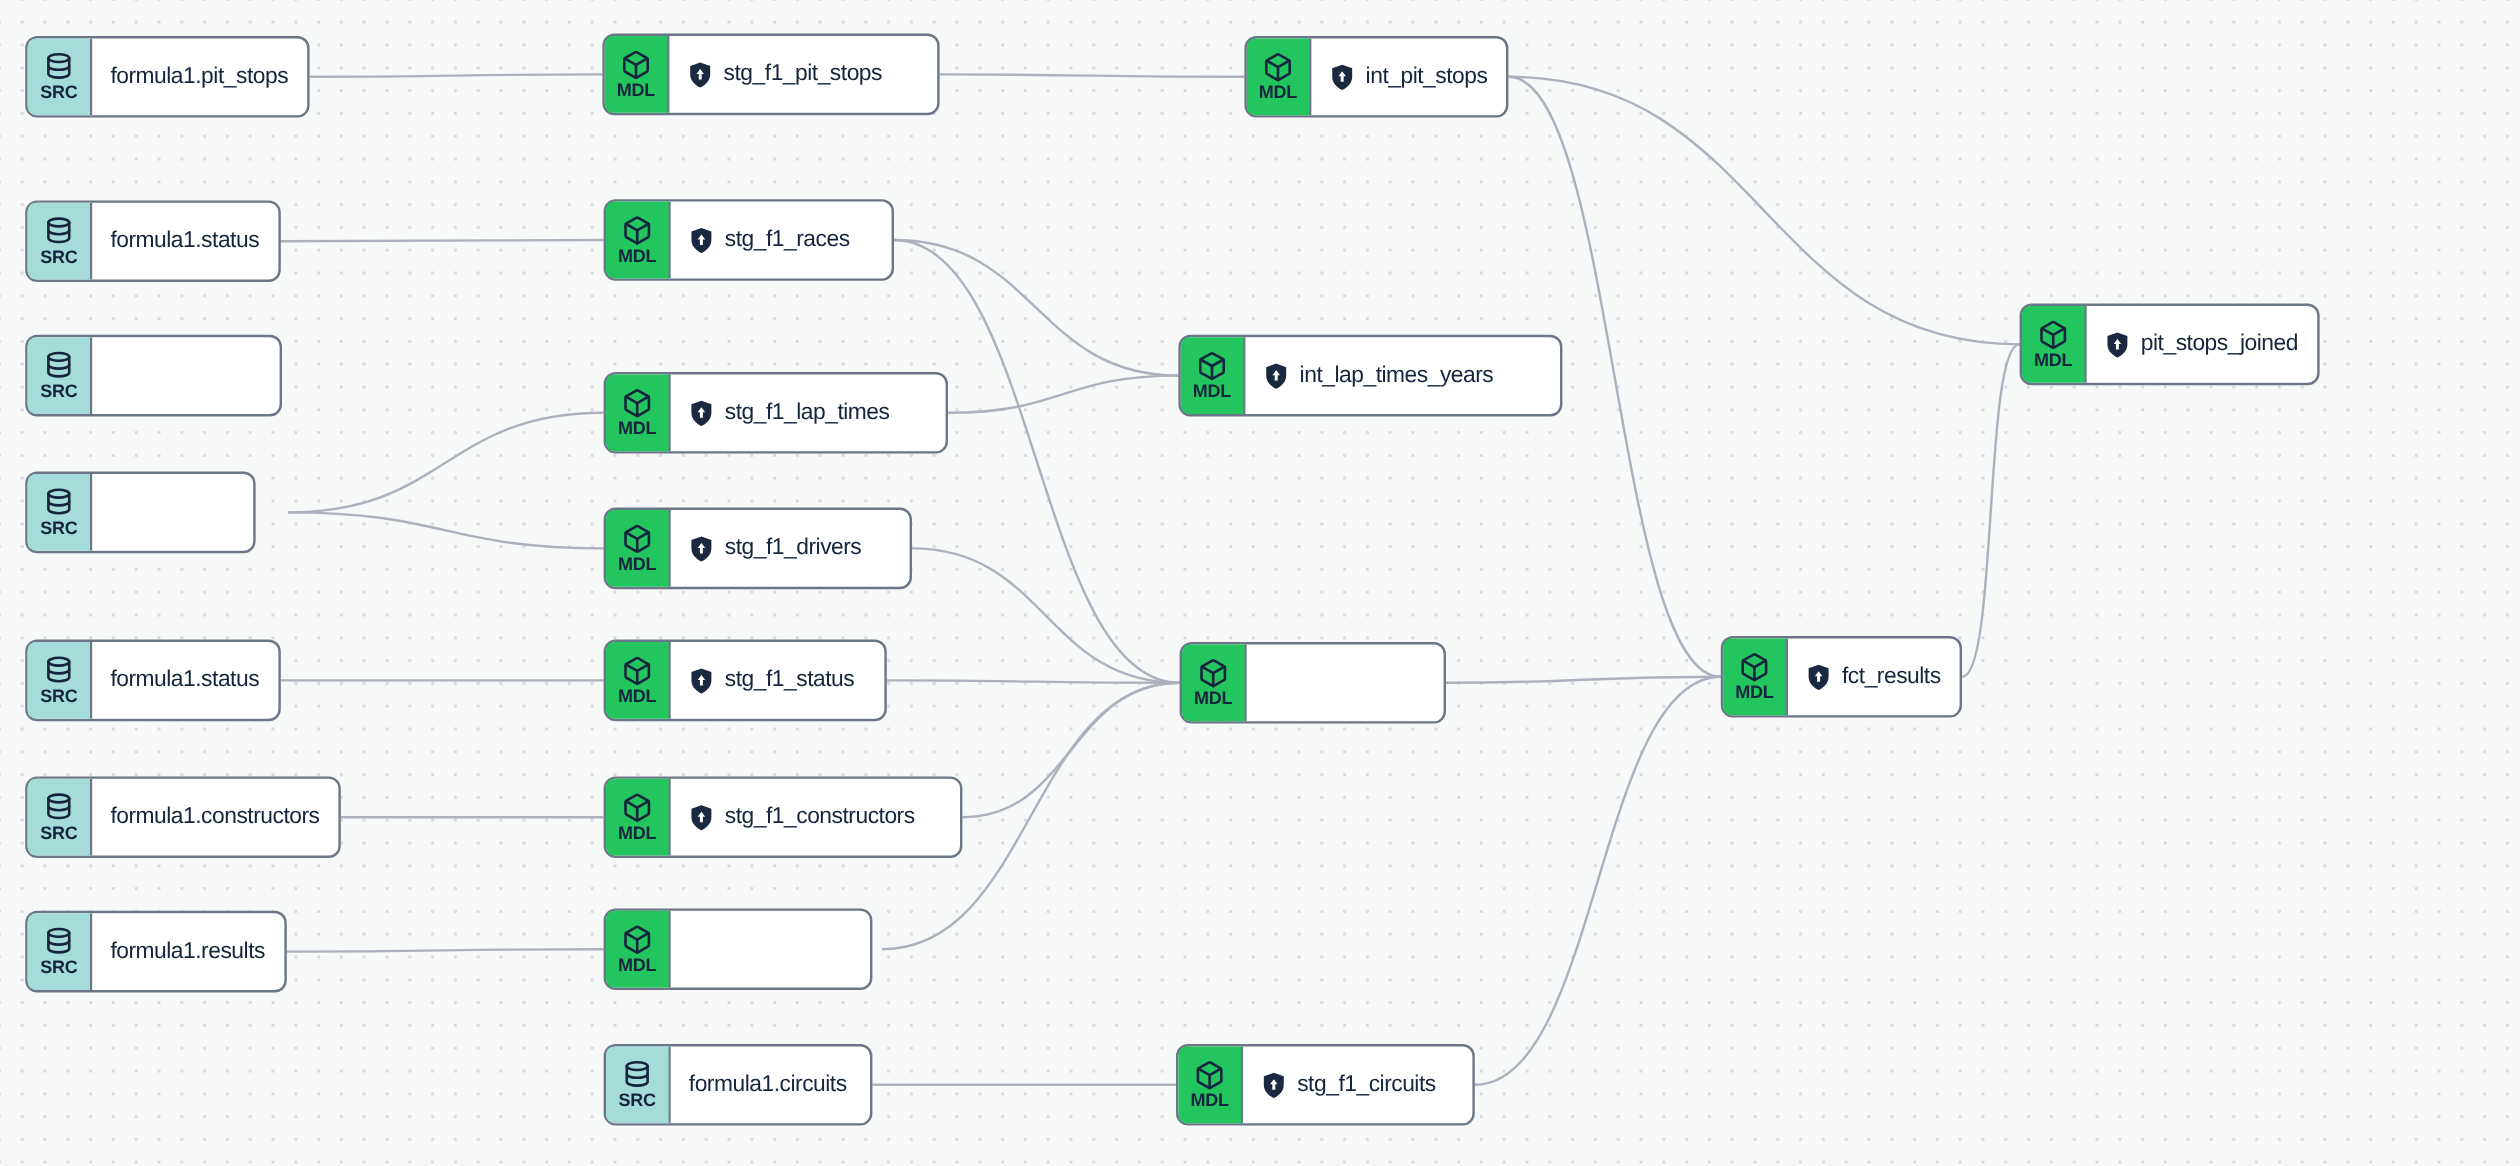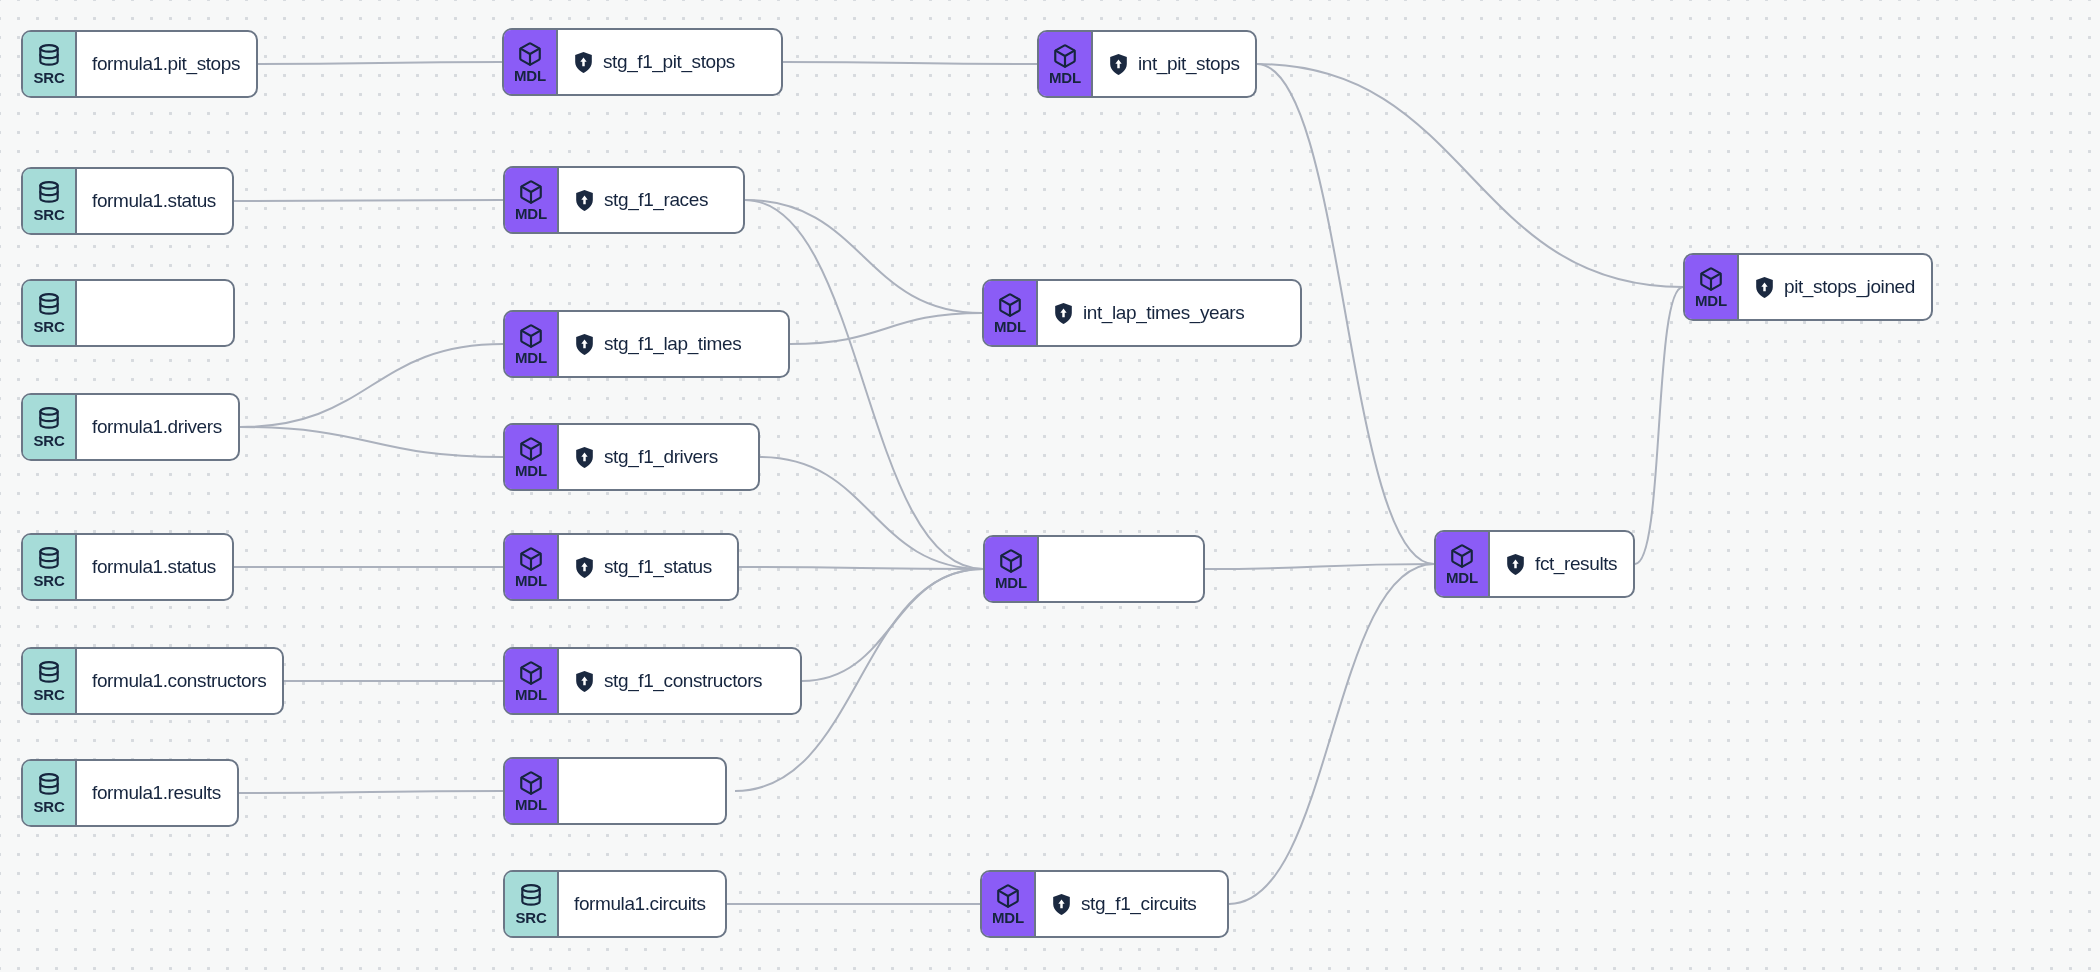--- a/index.html
+++ b/index.html
@@ -41,21 +41,21 @@
     flex:0 0 52px;
     display:flex;
     flex-direction:column;
     align-items:center;
     justify-content:center;
     gap:1px;
     border-right:2px solid #6b7686;
     border-radius:7px 0 0 7px;
   }
   .node.source .badge{background:#a6dcd8;}
-  .node.model  .badge{background:#8b5cf6;}
+  .node.model  .badge{background:#22c55e;}
   .badge .badge-label{
     font-size:15px;
     font-weight:600;
     letter-spacing:-0.2px;
     color:#16253e;
     line-height:1;
   }
   .badge svg{display:block;}
   .node-body{
     display:flex;
@@ -144,23 +144,20 @@
       <div class="badge">
         <span>
           <svg width="26" height="26" viewBox="0 0 24 24" stroke="#16253e" stroke-width="2" fill="none" stroke-linecap="round" stroke-linejoin="round">
             <ellipse cx="12" cy="5" rx="8" ry="3"></ellipse>
             <path d="M4 5v6c0 1.7 3.6 3 8 3s8-1.3 8-3V5"></path>
             <path d="M4 11v6c0 1.7 3.6 3 8 3s8-1.3 8-3v-6"></path>
           </svg>
         </span>
         <span class="badge-label">SRC</span>
       </div>
-      <div class="node-body">
-        <span class="node-label">formula1.drivers</span>
-      </div>
     </div>
     <div class="node source" id="node-formula1.status" style="left: 21px; top: 533px; min-width: 186px;">
       <div class="badge">
         <span>
           <svg width="26" height="26" viewBox="0 0 24 24" stroke="#16253e" stroke-width="2" fill="none" stroke-linecap="round" stroke-linejoin="round">
             <ellipse cx="12" cy="5" rx="8" ry="3"></ellipse>
             <path d="M4 5v6c0 1.7 3.6 3 8 3s8-1.3 8-3V5"></path>
             <path d="M4 11v6c0 1.7 3.6 3 8 3s8-1.3 8-3v-6"></path>
           </svg>
         </span>

